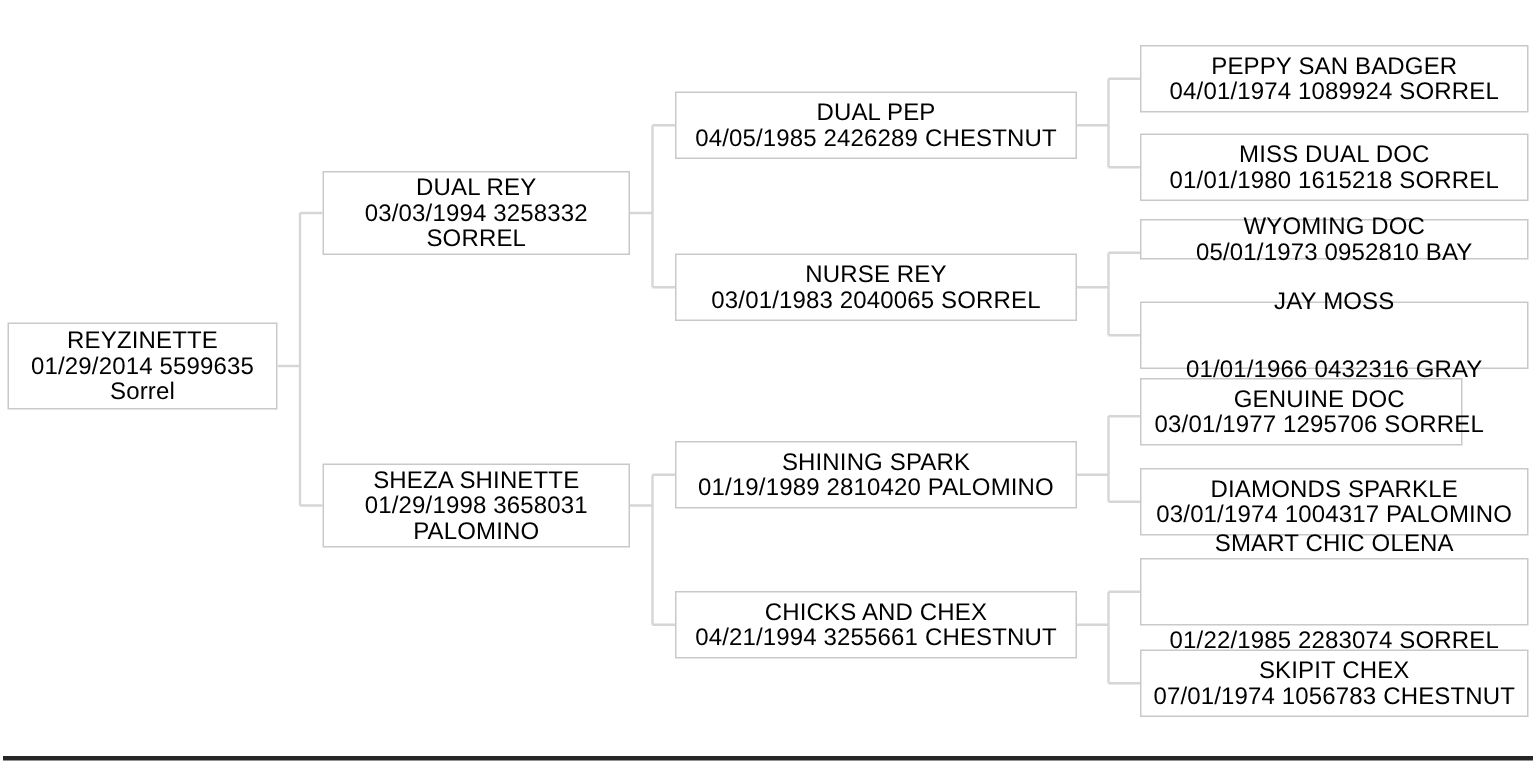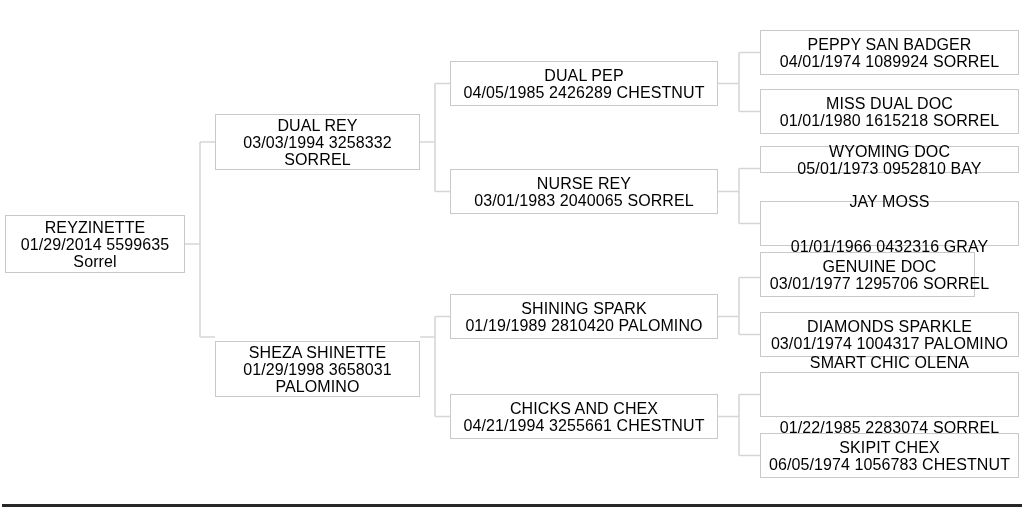--- a/index.html
+++ b/index.html
@@ -27,21 +27,21 @@
     color:#000000;
     font-size:16px;
     line-height:17px;
     letter-spacing:0.1px;
   }
   .node .nm{white-space:nowrap;}
   .node .dt{white-space:nowrap;}
   
   #n-subject{left:5px;  top:215px; width:180px; height:58px;}
   #n-sire   {left:215px;top:114px; width:205px; height:56px;}
-  #n-dam    {left:215px;top:309px; width:205px; height:56px;margin-top:32px;}
+  #n-dam    {left:215px;top:309px; width:205px; height:56px;}
   #n-ss     {left:450px;top:61px;  width:268px; height:45px;}
   #n-sd     {left:450px;top:169px; width:268px; height:45px;}
   #n-ds     {left:450px;top:294px; width:268px; height:45px;}
   #n-dd     {left:450px;top:394px; width:268px; height:45px;}
   #n-sss    {left:760px;top:30px;  width:259px; height:45px;}
   #n-ssd    {left:760px;top:89px;  width:259px; height:45px;}
   #n-sds    {left:760px;top:146px; width:259px; height:27px;}
   #n-sdd    {left:760px;top:201px; width:259px; height:45px;gap:28px;}
   #n-dss    {left:760px;top:252px; width:215px; height:45px;padding-left:24px;}
   #n-dsd    {left:760px;top:312px; width:259px; height:45px;}
@@ -135,18 +135,18 @@
     <div class="dt">03/01/1974 1004317 PALOMINO</div>
   </div>
 
   <div class="node" id="n-dds">
     <div class="nm">SMART CHIC OLENA</div>
     <div class="dt">01/22/1985 2283074 SORREL</div>
   </div>
 
   <div class="node" id="n-ddd">
     <div class="nm">SKIPIT CHEX</div>
-    <div class="dt">06/05/1974 1056783 CHESTNUT</div>
+    <div class="dt">07/01/1974 1056783 CHESTNUT</div>
   </div>
 
   <div class="bottom-rule"></div>
 
 </div>
 
 </body></html>

